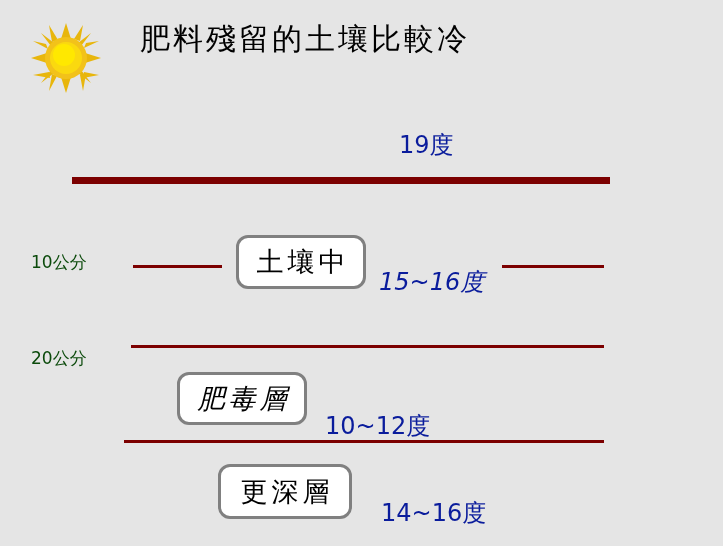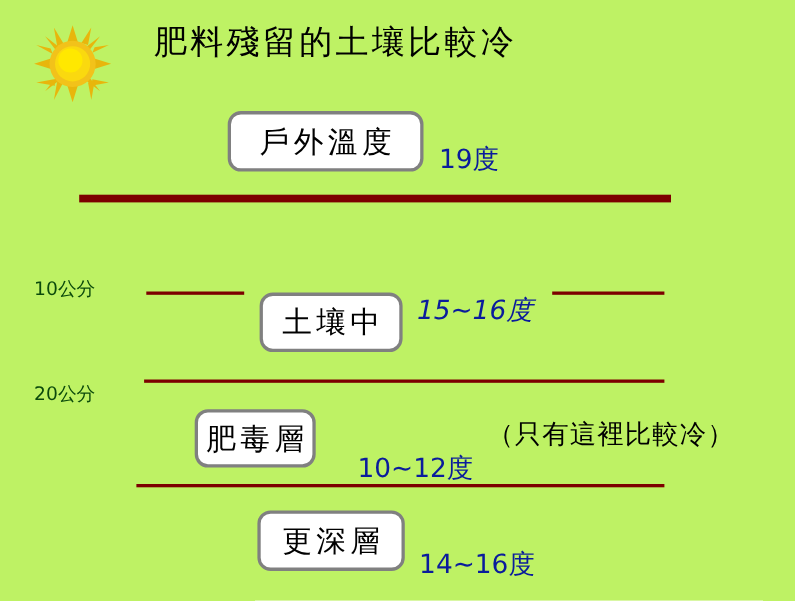--- a/index.html
+++ b/index.html
@@ -13,21 +13,21 @@
     background: #ffffff;
     font-family: "DejaVu Sans", "Liberation Sans", sans-serif;
     overflow: hidden;
     position: relative;
   }
 
   #slide {
     position: relative;
     width: 723px;
     height: 546px;
-    background: #bef264;
+    background: #e5e5e5;
   }
 
   
   .sun-icon {
     position: absolute;
     left: 30px;
     top: 22px;
     width: 72px;
     height: 72px;
   }
@@ -58,23 +58,23 @@
     color: #000000;
     text-align: center;
     white-space: nowrap;
     display: flex;
     align-items: center;
     justify-content: center;
     padding-left: 4px;
   }
 
   #box-outdoor   { left: 207px; top: 101px; width: 178px; height: 55px; }
-  #box-soil      { left: 236px; top: 235px; width: 130px; height: 54px; margin-top: 31px; }
-  #box-toxic     { left: 177px; top: 372px; width: 110px; height: 53px; }
-  #box-deeper    { left: 234px; top: 464px; width: 134px; height: 55px; }
+  #box-soil      { left: 236px; top: 235px; width: 130px; height: 54px; }
+  #box-toxic     { left: 177px; top: 372px; width: 130px; height: 53px; font-style: italic; }
+  #box-deeper    { left: 218px; top: 464px; width: 134px; height: 55px; }
 
   
   .depth-label {
     position: absolute;
     font-family: "DejaVu Sans", "Liberation Sans", sans-serif;
     font-size: 17px;
     color: #0B4A0B;
     white-space: nowrap;
     letter-spacing: 0px;
   }
@@ -148,36 +148,34 @@
 
         <circle cx="36" cy="36" r="21" fill="#F2C21A"></circle>
         <circle cx="36" cy="36" r="16" fill="#FAD90F"></circle>
         <circle cx="34" cy="33" r="11" fill="#FFE800"></circle>
       </g>
     </svg>
   </div>
 
   <div class="slide-title">肥料殘留的土壤比較冷</div>
 
-  <div class="layer-box" id="box-outdoor">戶外溫度</div>
   <div class="temp-label" id="temp-outdoor">19度</div>
 
   <div class="rule" id="rule-surface"></div>
 
   <div class="depth-label" id="depth-10">10公分</div>
   <div class="rule" id="rule-10-left"></div>
   <div class="layer-box" id="box-soil">土壤中</div>
   <div class="temp-label" id="temp-soil">15~16度</div>
   <div class="rule" id="rule-10-right"></div>
 
   <div class="depth-label" id="depth-20">20公分</div>
   <div class="rule" id="rule-20"></div>
 
   <div class="layer-box" id="box-toxic">肥毒層</div>
   <div class="temp-label" id="temp-toxic">10~12度</div>
-  <div class="note-label" id="note-toxic">（只有這裡比較冷）</div>
 
   <div class="rule" id="rule-30"></div>
 
   <div class="layer-box" id="box-deeper">更深層</div>
   <div class="temp-label" id="temp-deeper">14~16度</div>
 
 </div>
 
 </body></html>

